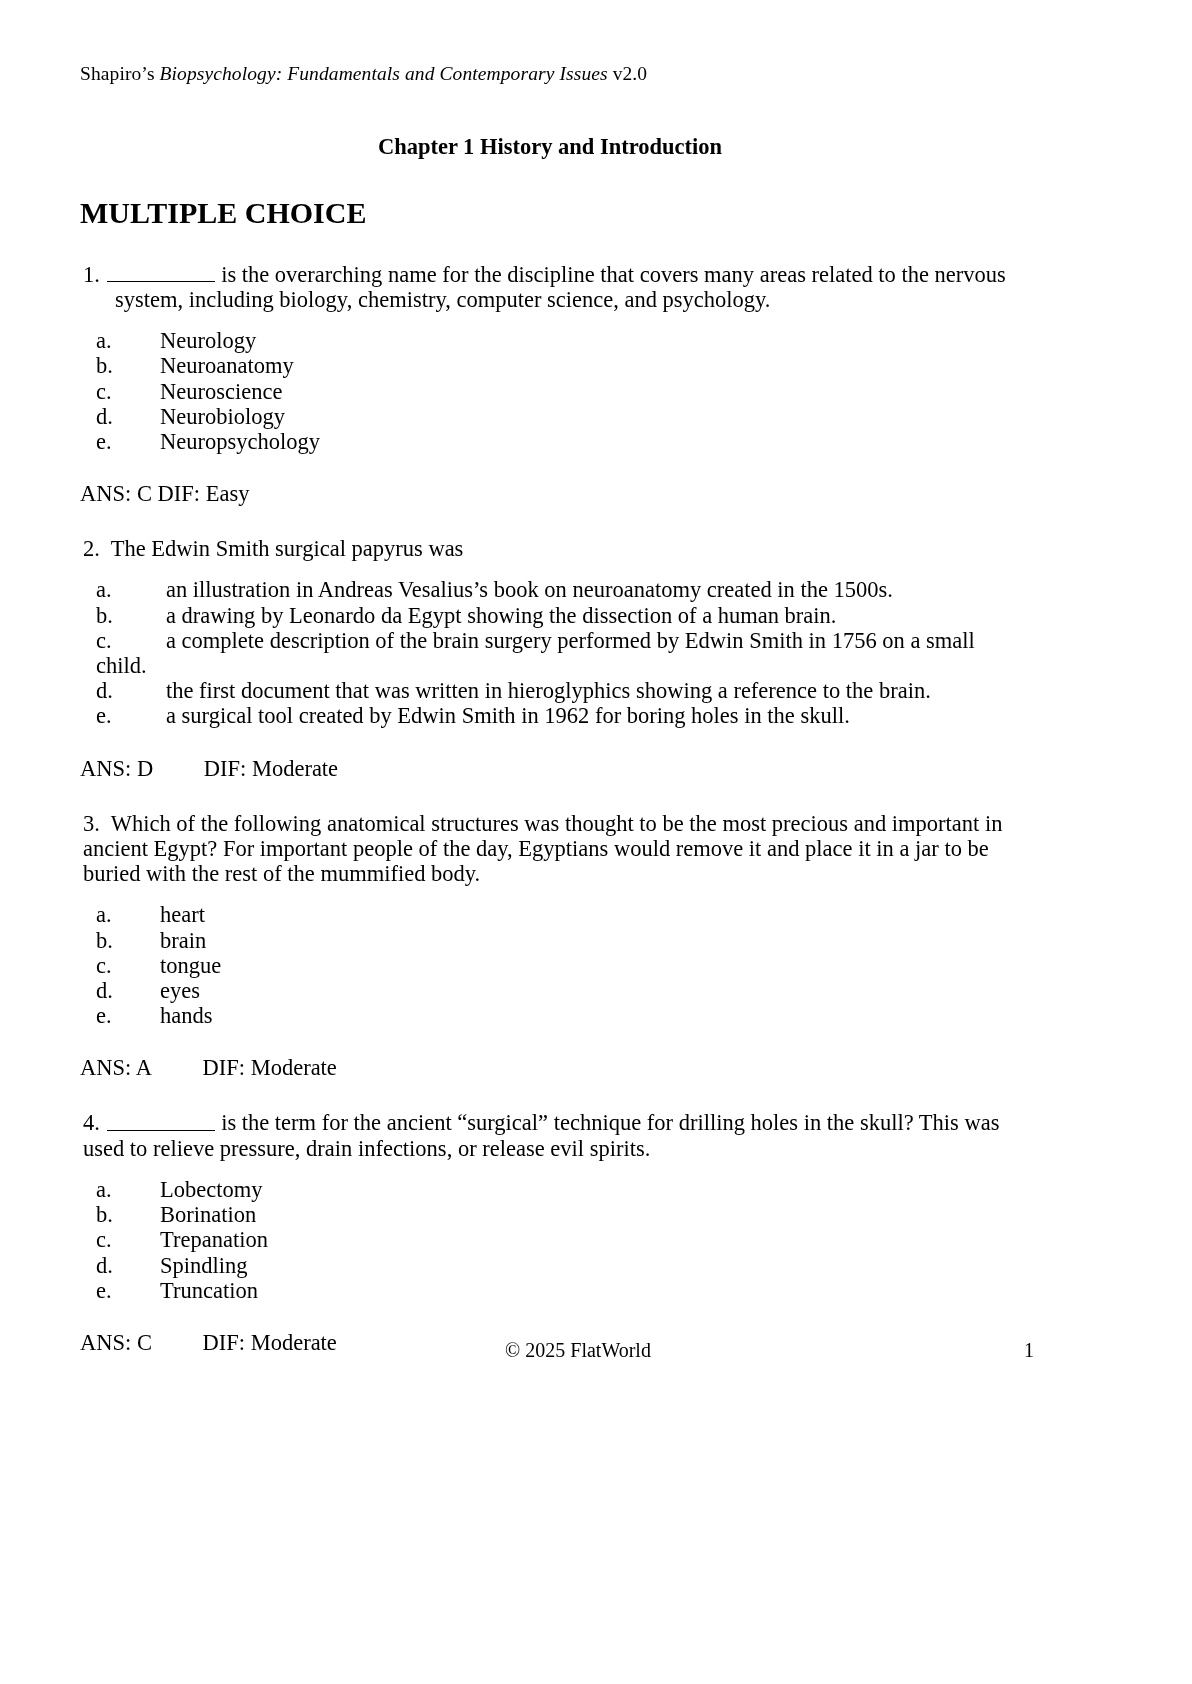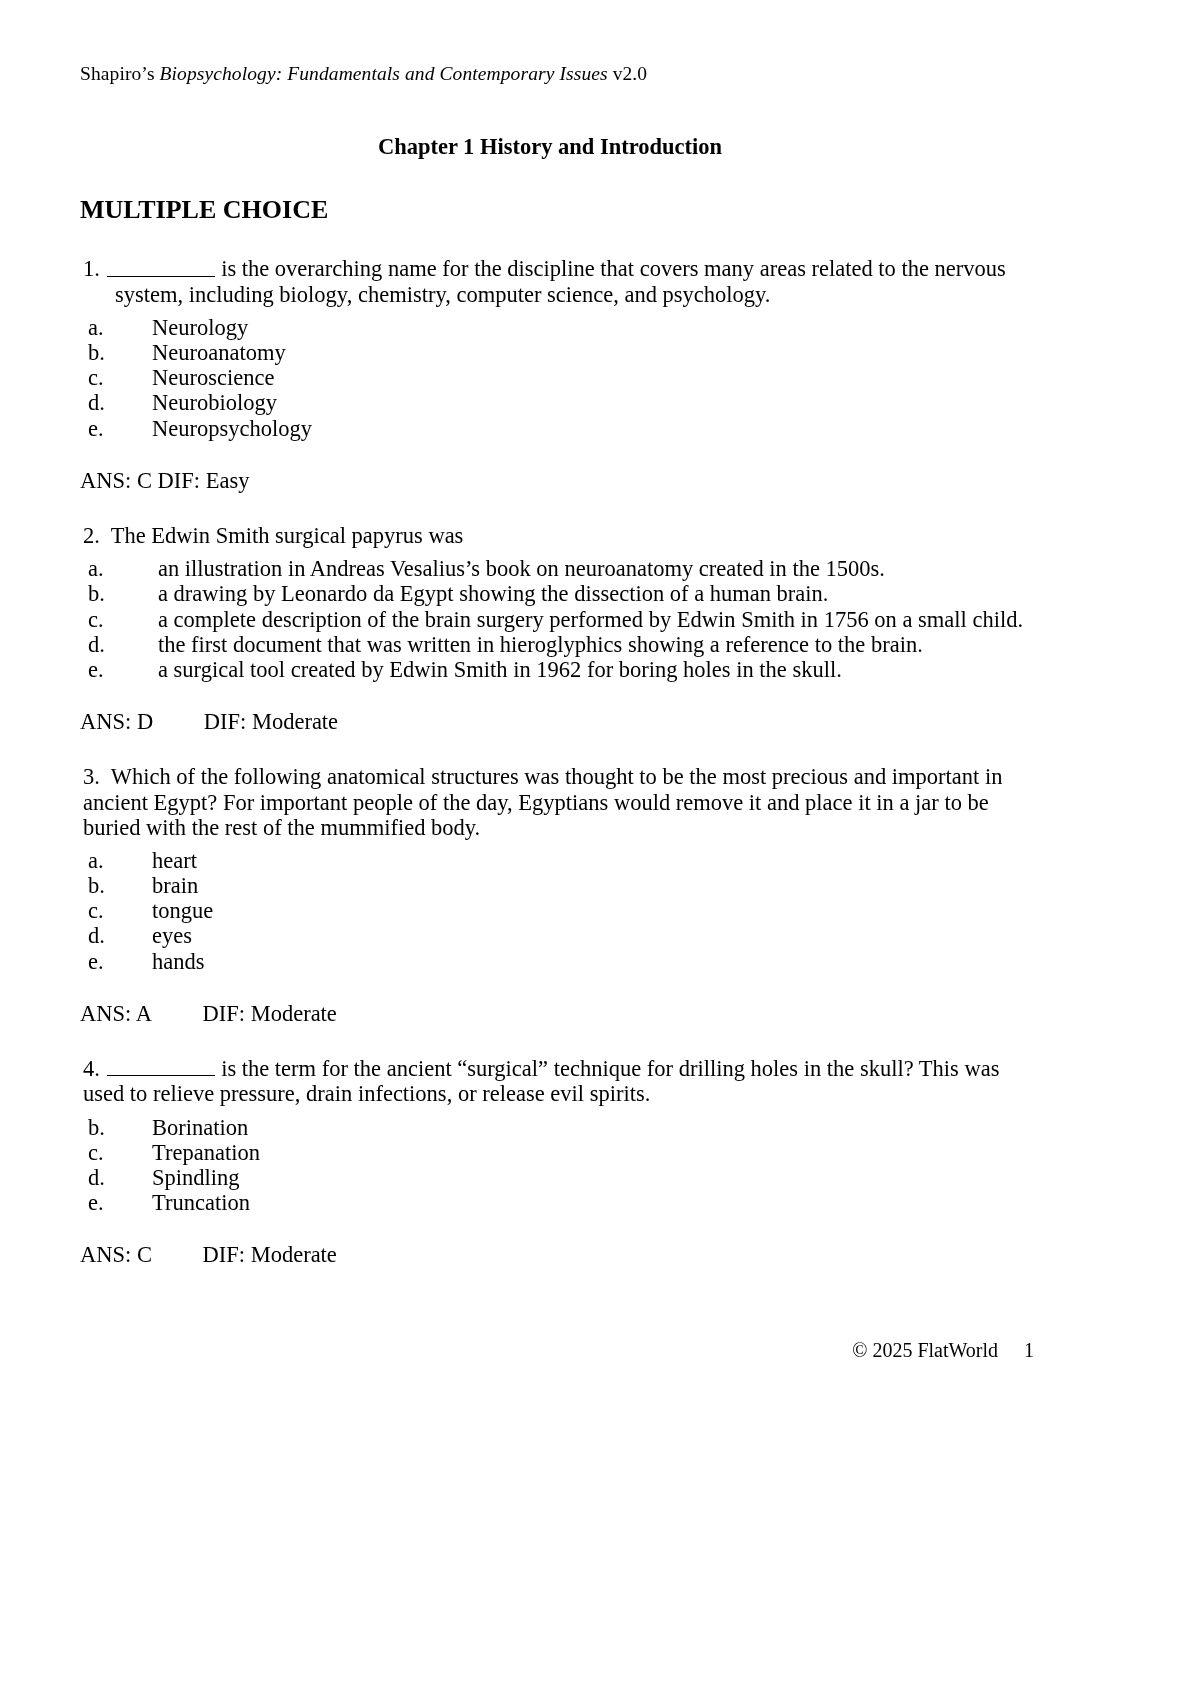--- a/index.html
+++ b/index.html
@@ -34,21 +34,21 @@
     font-style: italic;
   }
   .chapter-title {
     text-align: center;
     font-size: 22.5px;
     line-height: 1.3;
     margin: 46px 0 0 0;
     padding-right: 14px;
   }
   .section-head {
-    font-size: 26px;
+    font-size: 30px;
     line-height: 1.3;
     margin: 31px 0 0 0;
   }
   .block {
     margin-top: 30px;
   }
   .stem {
     font-size: 22.5px;
     line-height: 1.12;
     margin: 3px;
@@ -60,21 +60,21 @@
   }
   .blank-rule {
     display: inline-block;
     border-bottom: 1.6px solid #000;
     width: 108px;
     height: 0.85em;
     vertical-align: baseline;
     margin: 0 1px;
   }
   .options {
-    margin: 8px;
+    margin: 16px;
     padding: 0;
     list-style: none;
   }
   .option {
     font-size: 22.5px;
     line-height: 1.12;
     display: block;
     margin: 0;
   }
   .option .letter {
@@ -96,21 +96,21 @@
   .footer {
     position: absolute;
     left: 158px;
     right: 158px;
     top: 1338px;
     font-size: 20px;
     line-height: 1.2;
   }
   .footer-inner {
     position: relative;
-    text-align: right;
+    text-align: center;
   }
   .footer-center {
     display: inline-block;
     padding-right: 36px;
   }
   .page-number {
     position: absolute;
     right: 0;
     top: 0;
   }
@@ -158,20 +158,21 @@
       <div class="option"><span class="letter">c.</span><span class="option-text">tongue</span></div>
       <div class="option"><span class="letter">d.</span><span class="option-text">eyes</span></div>
       <div class="option"><span class="letter">e.</span><span class="option-text">hands</span></div>
     </div>
     <p class="ans-line">ANS: A   DIF: Moderate</p>
   </div>
 
   <div class="block">
     <p class="stem"><span>4.</span>&nbsp;<span class="blank-rule"></span><span> is the term for the ancient “surgical” technique for drilling holes in the skull? This was used to relieve pressure, drain infections, or release evil spirits.</span></p>
     <div class="options">
+      <div class="option"><span class="letter">a.</span><span class="option-text">Lobectomy</span></div>
       <div class="option"><span class="letter">b.</span><span class="option-text">Borination</span></div>
       <div class="option"><span class="letter">c.</span><span class="option-text">Trepanation</span></div>
       <div class="option"><span class="letter">d.</span><span class="option-text">Spindling</span></div>
       <div class="option"><span class="letter">e.</span><span class="option-text">Truncation</span></div>
     </div>
     <p class="ans-line">ANS: C   DIF: Moderate</p>
   </div>
 
 </div>
 

